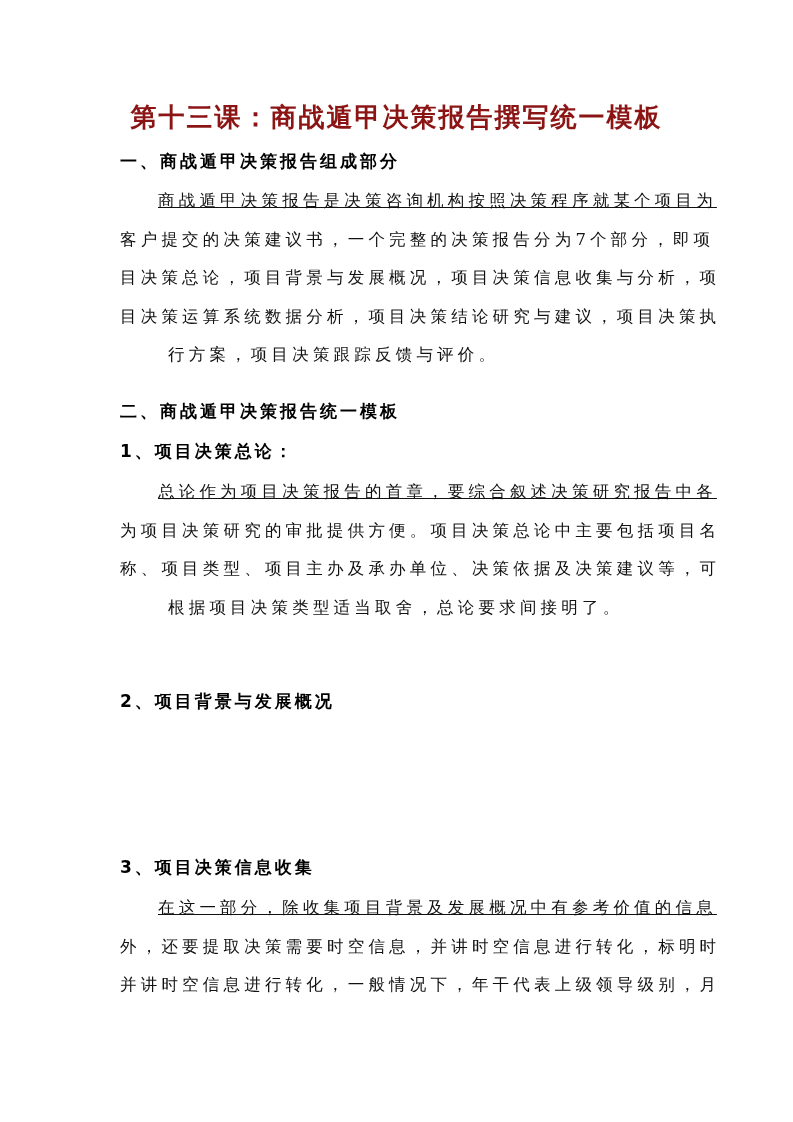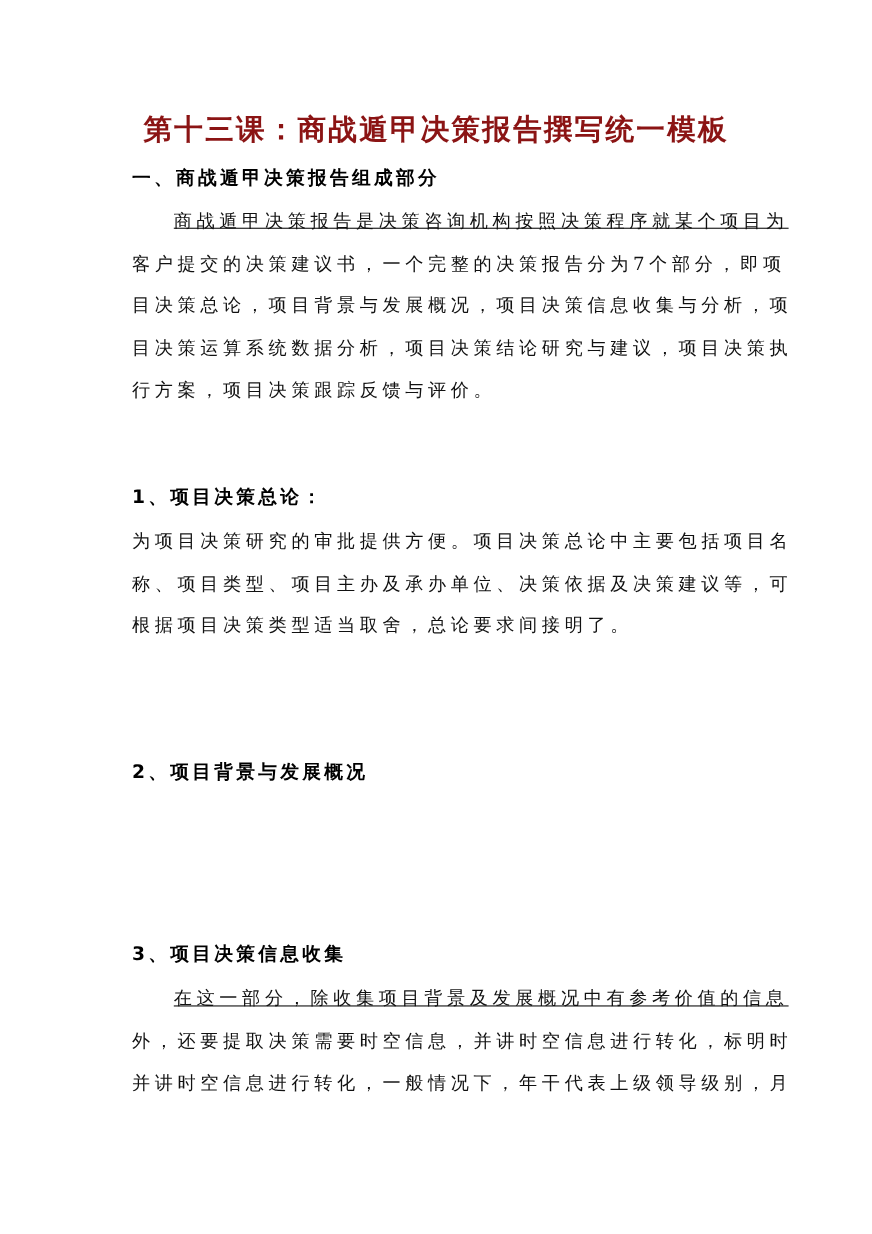--- a/index.html
+++ b/index.html
@@ -7,41 +7,43 @@
          font-family: "DejaVu Serif", "Liberation Serif", serif; color: #111; }
   .page { position: absolute; left: 0; top: 0; width: 779px; height: 1122px; }
   .title { position: absolute; left: 0; width: 793px; top: 100px; text-align: center;
            font-size: 26px; font-weight: bold; color: #8b1414; letter-spacing: 2px;
            font-family: "DejaVu Sans", "Liberation Sans", sans-serif; }
   .h { position: absolute; left: 120px; font-size: 17px; font-weight: bold;
        font-family: "DejaVu Sans", "Liberation Sans", sans-serif; letter-spacing: 3px; color: #000; text-align: center; }
   .para { position: absolute; left: 120px; width: 540px; font-size: 16.5px; color: #111; }
   .line { height: 38.5px; line-height: 38.5px; white-space: nowrap; letter-spacing: 4.2px;
           text-align: justify; text-align-last: justify; }
-  .line.last { text-align-last: left; }
+  .line.last { text-align-last: left; margin-left: 48px; }
   .line.indent { padding-left: 38px; text-decoration: underline; }
 </style>
 </head>
 <body>
 
 <div class="page">
   <div class="title">第十三课：商战遁甲决策报告撰写统一模板</div>
 
   <div class="h" style="top:150px">一、商战遁甲决策报告组成部分</div>
   <div class="para" style="top:182px">
     <div class="line indent">商战遁甲决策报告是决策咨询机构按照决策程序就某个项目为</div>
     <div class="line">客户提交的决策建议书，一个完整的决策报告分为7个部分，即项</div>
     <div class="line">目决策总论，项目背景与发展概况，项目决策信息收集与分析，项</div>
     <div class="line">目决策运算系统数据分析，项目决策结论研究与建议，项目决策执</div>
     <div class="line last">行方案，项目决策跟踪反馈与评价。</div>
   </div>
 
+  <div class="h" style="top:400px">二、商战遁甲决策报告统一模板</div>
 
   <div class="h" style="top:440px">1、项目决策总论：</div>
   <div class="para" style="top:473px">
+    <div class="line indent">总论作为项目决策报告的首章，要综合叙述决策研究报告中各</div>
     <div class="line">为项目决策研究的审批提供方便。项目决策总论中主要包括项目名</div>
     <div class="line">称、项目类型、项目主办及承办单位、决策依据及决策建议等，可</div>
     <div class="line last">根据项目决策类型适当取舍，总论要求间接明了。</div>
   </div>
 
   <div class="h" style="top:690px">2、项目背景与发展概况</div>
 
   <div class="h" style="top:856px">3、项目决策信息收集</div>
   <div class="para" style="top:889px">
     <div class="line indent">在这一部分，除收集项目背景及发展概况中有参考价值的信息</div>

